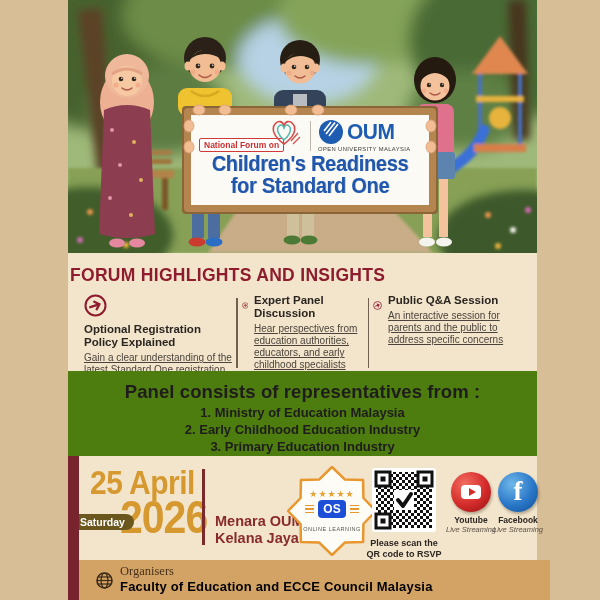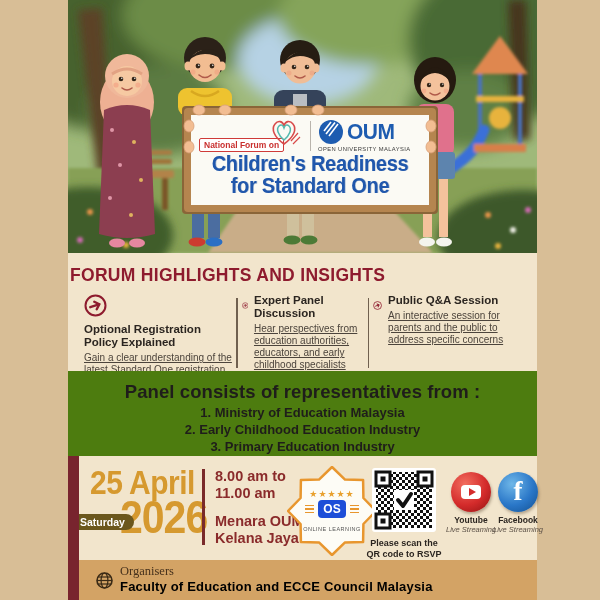--- a/index.html
+++ b/index.html
@@ -93,21 +93,21 @@
   .stream-fb{left:424px;}
   .s-circle{width:40px;height:40px;border-radius:50%;margin:0 auto;position:relative;box-shadow:1px 2px 3px rgba(60,40,20,.35);}
   .yt-circle{background:radial-gradient(circle at 35% 30%, #f26d5f 0%, #d42b2b 55%, #8f1212 100%);}
   .fb-circle{background:radial-gradient(circle at 35% 30%, #6fb7e8 0%, #2a77c8 55%, #124f90 100%);}
   .yt-lozenge{position:absolute;left:10px;top:13px;width:20px;height:14px;background:#fff;border-radius:4px;}
   .yt-tri{position:absolute;left:8px;top:3px;width:0;height:0;border-left:7px solid #d42b2b;border-top:4px solid transparent;border-bottom:4px solid transparent;}
   .fb-f{position:absolute;left:0;top:4px;width:40px;text-align:center;color:#fff;font-size:27px;font-weight:bold;font-family:"Liberation Serif", serif;}
   .s-name{font-size:8.5px;font-weight:bold;color:#2b2520;margin-top:3px;}
   .s-sub{font-size:7.5px;font-style:italic;color:#5a4f45;}
   
-  .organisers{position:absolute;left:0;top:560px;width:469px;height:40px;background:#d3a365;}
+  .organisers{position:absolute;left:0;top:560px;width:469px;height:40px;background:#d3a365;padding-left:13px;}
   .org-globe{position:absolute;left:28px;top:12px;}
   .org-label{position:absolute;left:52px;top:4px;font-size:12.5px;color:#46311c;font-family:"Liberation Serif", serif;}
   .org-name{position:absolute;left:52px;top:19px;font-size:13px;font-weight:bold;color:#000000;letter-spacing:0.2px;}
 </style>
 </head>
 <body>
 
 <div class="poster">
 
   <div class="hero">
@@ -362,24 +362,20 @@
       <div>3. Primary Education Industry</div>
       <div>4. Parent</div>
     </div>
   </div>
 
   <div class="event">
     <div class="date-l1">25 April</div>
     <div class="date-l2">2026</div>
     <div class="day-pill">Saturday</div>
     <div class="ev-div"></div>
-    <div class="ev-time">
-      <div>8.00 am to</div>
-      <div>11.00 am</div>
-    </div>
     <div class="ev-venue">
       <div>Menara OUM,</div>
       <div>Kelana Jaya</div>
     </div>
 
     <div class="seal">
       <svg width="90" height="90" viewBox="0 0 90 90">
         <polygon points="45,1 58,13.6 76.1,13.9 76.4,32 89,45 76.4,58 76.1,76.1 58,76.4 45,89 32,76.4 13.9,76.1 13.6,58 1,45 13.6,32 13.9,13.9 32,13.6" fill="#fdfcf6" stroke="#e8962e" stroke-width="2.5" stroke-linejoin="round"></polygon>
       </svg>
       <div class="seal-stars">★★★★★</div>

